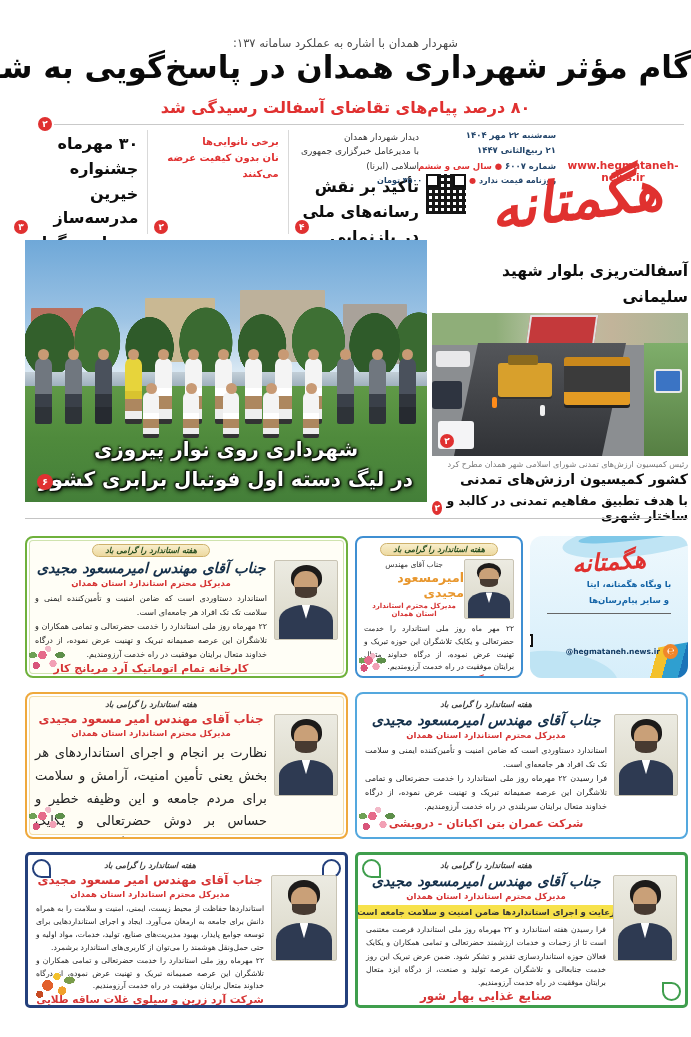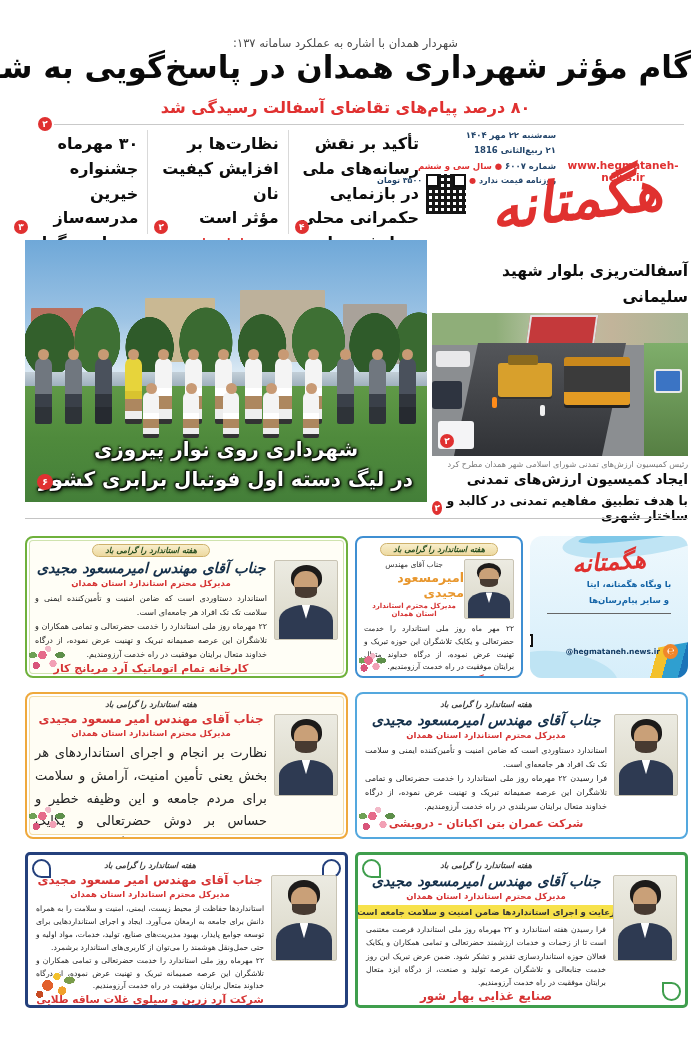--- a/index.html
+++ b/index.html
@@ -171,48 +171,48 @@
 <body>
 
 <div class="abs" id="top-kicker">شهردار همدان با اشاره به عملکرد سامانه ۱۳۷:</div>
 <div class="abs" id="top-headline">گام مؤثر شهرداری همدان در پاسخ‌گویی به شهروندان</div>
 <div class="abs" id="top-subheadline">۸۰ درصد پیام‌های تقاضای آسفالت رسیدگی شد</div>
 <div class="abs" id="top-rule"></div>
 <div class="abs badge" id="top-badge">۲</div>
 
 <div class="abs" id="columns">
   <div class="col">
+    <div class="col-kicker">دیدار شهردار همدان
+با مدیرعامل خبرگزاری جمهوری اسلامی (ایرنا)</div>
     <div class="col-title">تأکید بر نقش رسانه‌های ملی
 در بازنمایی حکمرانی محلی
 و ظرفیت‌های گردشگری همدان</div>
     <div class="col-sub"></div>
     <div class="badge col-badge">۴</div>
   </div>
   <div class="col">
-    <div class="col-title">نظارت‌ها بر افزایش کیفیت نان
-مؤثر است</div>
     <div class="col-sub">برخی نانوایی‌ها
 نان بدون کیفیت عرضه می‌کنند</div>
     <div class="badge col-badge">۲</div>
   </div>
   <div class="col">
     <div class="col-kicker"></div>
     <div class="col-title">۳۰ مهرماه
 جشنواره خیرین مدرسه‌ساز
 همدان برگزار می‌شود</div>
     <div class="col-sub">جهش دو برابری مشارکت
 خیرین مدرسه‌ساز در همدان</div>
     <div class="badge col-badge">۳</div>
   </div>
 </div>
 
 <div class="abs" id="masthead">
   <div id="mh-dates">
     <div class="mh-line">سه‌شنبه ۲۲ مهر ۱۴۰۴</div>
-    <div class="mh-line">۲۱ ربیع‌الثانی 1816</div>
+    <div class="mh-line">۲۱ ربیع‌الثانی ۱۴۴۷</div>
     <div class="mh-line">
       <span>شماره ۶۰۰۷</span>
       <span class="mh-red">●</span>
       <span class="mh-red">سال سی و ششم</span>
     </div>
     <div class="mh-line" style="font-size:8px;">
       <span>روزنامه قیمت ندارد</span>
       <span class="mh-red">●</span>
       <span>بهای چاپ: ۳۵۰۰ تومان</span>
     </div>
@@ -265,21 +265,21 @@
   <div class="as-paver"></div>
   <div class="as-worker" style="top:92px;left:108px;background:#f0f0f0;"></div>
   <div class="as-worker" style="top:84px;left:60px;background:#ff8c1a;"></div>
   <div class="as-car" style="top:38px;left:4px;width:34px;height:16px;background:#e8e8ea;"></div>
   <div class="as-car" style="top:68px;left:0;width:30px;height:28px;background:#2e3440;"></div>
   <div class="as-car" style="top:108px;left:6px;width:36px;height:28px;background:#f4f4f6;"></div>
   <div class="as-sign"></div>
   <div class="badge" id="asphalt-photo-badge">۲</div>
 </div>
 <div class="abs" id="asphalt-kicker">رئیس کمیسیون ارزش‌های تمدنی شورای اسلامی شهر همدان مطرح کرد</div>
-<div class="abs" id="asphalt-t1">ایجاد کمیسیون ارزش‌های تمدنی</div>
+<div class="abs" id="asphalt-t1">کشور کمیسیون ارزش‌های تمدنی</div>
 <div class="abs" id="asphalt-t2-row">
   <span id="asphalt-t2">با هدف تطبیق مفاهیم تمدنی در کالبد و ساختار شهری</span>
   <span class="badge">۲</span>
 </div>
 <div class="abs" id="mid-rule"></div>
 
 <div class="card" id="card-a">
   <div class="card-flex">
     <div class="portrait" style="width:62px;height:78px;margin-top:16px;">
       <div class="p-hair"></div>

